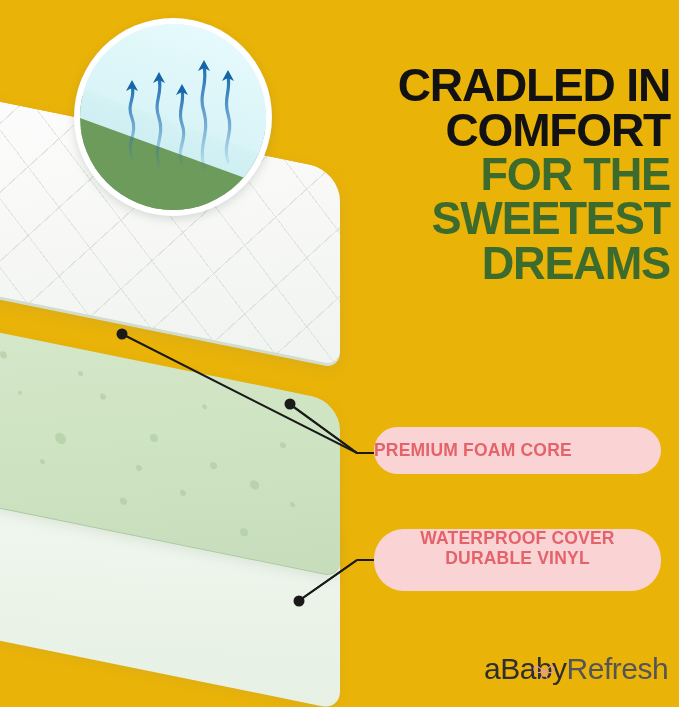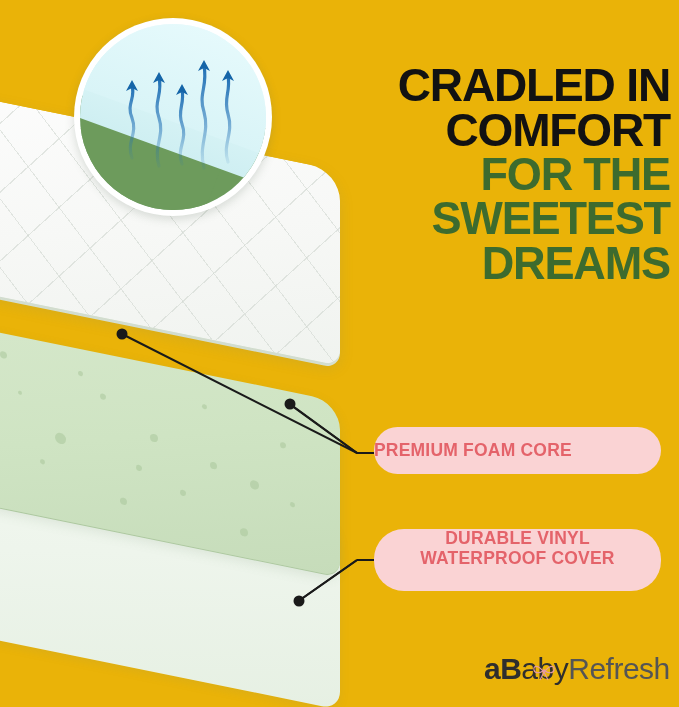--- a/index.html
+++ b/index.html
@@ -213,21 +213,21 @@
   }
   .logo-text {
     position: absolute;
     left: 0; top: 0;
     font-family: "Liberation Sans", sans-serif;
     font-size: 30px;
     color: #2e2e2e;
     letter-spacing: -0.5px;
     white-space: nowrap;
   }
-  .logo-a { font-weight: bold; }
+  .logo-a { font-weight: normal; }
   .logo-baby { font-weight: normal; }
   .logo-refresh { color: #555555; }
   .logo-bow { position: absolute; left: 47px; top: 8px; }
 </style>
 </head>
 <body>
 
 <div id="stage">
 
   <div class="stack">
@@ -319,22 +319,22 @@
     <span class="line green l3">FOR THE</span>
     <span class="line green l4">SWEETEST</span>
     <span class="line green l5">DREAMS</span>
   </div>
 
   <div class="pill pill-foam">
     <span>PREMIUM FOAM CORE</span>
   </div>
 
   <div class="pill pill-vinyl">
+    <span>WATERPROOF COVER</span>
     <span>DURABLE VINYL</span>
-    <span>WATERPROOF COVER</span>
   </div>
 
   <div class="logo">
     <div class="logo-text">
       <span class="logo-a">aB</span><span class="logo-baby">aby</span><span class="logo-refresh">Refresh</span>
     </div>
     <svg class="logo-bow" width="26" height="22" viewBox="0 0 26 22">
       <g fill="none" stroke="#e59aa3" stroke-width="1.1">
         <path d="M12 11 C6 4 2 6 3 10 C4 14 9 13 12 11 Z"></path>
         <path d="M14 11 C20 4 24 6 23 10 C22 14 17 13 14 11 Z"></path>

